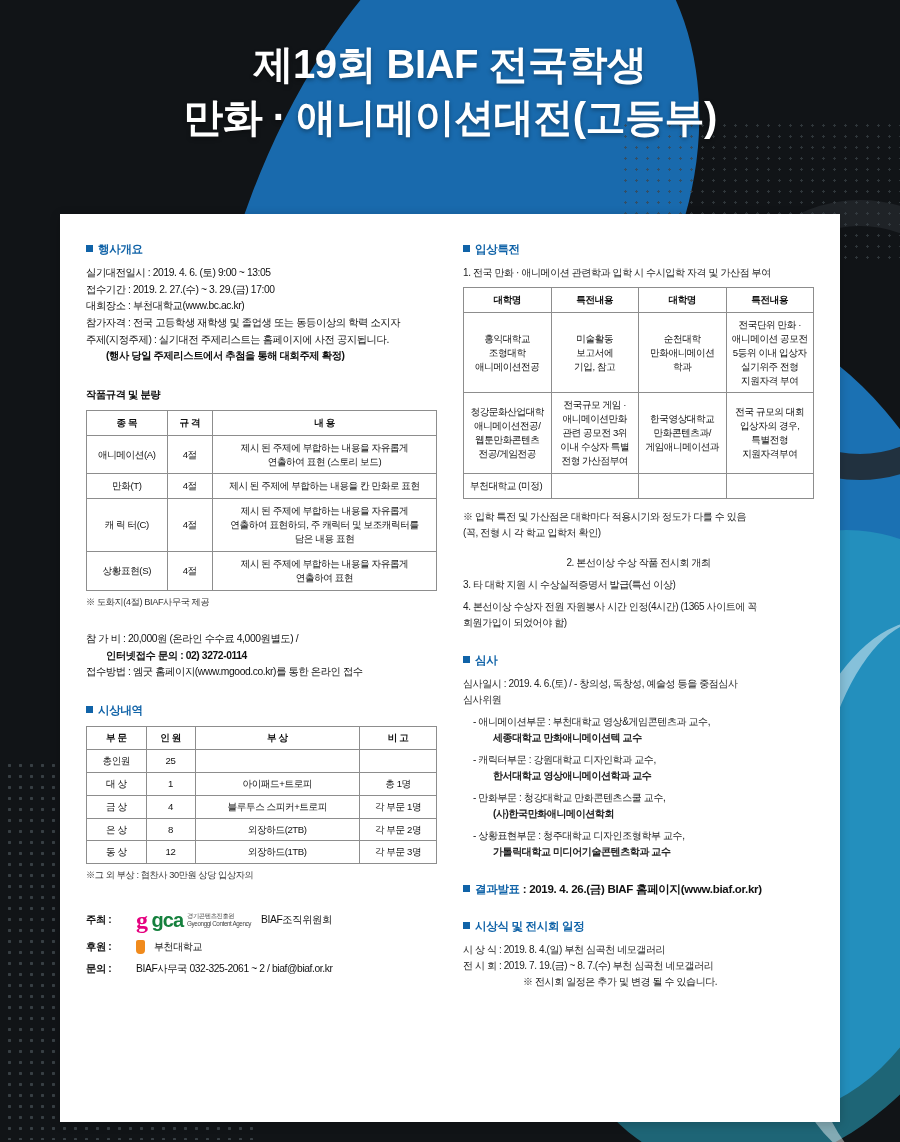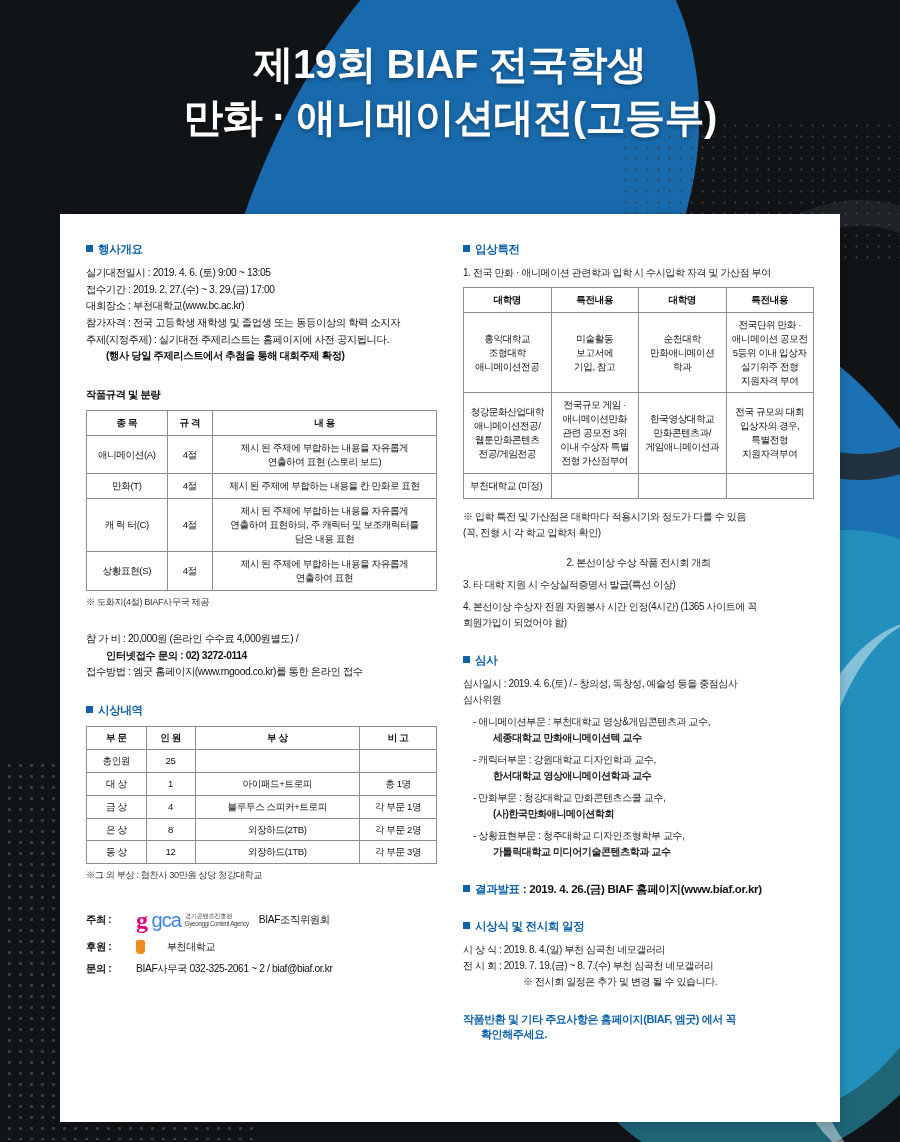--- a/index.html
+++ b/index.html
@@ -136,26 +136,26 @@
   .org-row { display: flex; align-items: center; margin-bottom: 8px; }
   .org-label { font-weight: bold; width: 50px; flex: 0 0 50px; }
   .logo-gca {
     display: inline-flex; align-items: center; gap: 4px; margin-right: 10px;
   }
   .logo-gca .g {
     font-family: "Liberation Serif", serif; font-size: 24px; font-weight: bold;
     color: #e5007f; line-height: 1;
   }
   .logo-gca .ca {
-    font-size: 20px; font-weight: normal; color: #3b82f6; line-height: 1;
+    font-size: 20px; font-weight: bold; color: #15803d; line-height: 1;
     letter-spacing: -1px;
   }
   .logo-gca .txt2 { font-size: 6.3px; color: #444; line-height: 1.25; }
   .logo-bc {
-    display: inline-flex; align-items: center; gap: 22px;
+    display: inline-flex; align-items: center; gap: 9px;
   }
   .logo-bc .mark {
     width: 9px; height: 14px; background: #f08a1c; border-radius: 2px 2px 4px 4px;
     display: inline-block;
   }
   .logo-bc .nm { font-size: 10px; color: #111; }
 
   .highlight-final { color: #1063a8; font-weight: bold; font-size: 11px; letter-spacing: -0.4px; }
 </style>
 </head>
@@ -273,21 +273,21 @@
           <td>각 부문 2명</td>
         </tr>
         <tr>
           <td>동 상</td>
           <td>12</td>
           <td>외장하드(1TB)</td>
           <td>각 부문 3명</td>
         </tr>
       </tbody>
     </table>
-    <div class="note">※그 외 부상 : 협찬사 30만원 상당 청강대학교</div>
+    <div class="note">※그 외 부상 : 협찬사 30만원 상당 입상자의</div>
 
     <div class="org-block">
       <div class="org-row">
         <span class="org-label">주최 :</span>
         <span class="logo-gca">
           <span class="g">g</span>
           <span class="ca">gca</span>
           <span>
             <span class="txt2" style="display:block">경기콘텐츠진흥원</span>
             <span class="txt2" style="display:block">Gyeonggi Content Agency</span>
@@ -405,21 +405,15 @@
       <span style="color:#111;font-weight:bold">: 2019. 4. 26.(금) BIAF 홈페이지(www.biaf.or.kr)</span>
     </div>
 
     <div class="sec-head mt22">
       <span class="sq"></span><span>시상식 및 전시회 일정</span>
     </div>
     <div class="txt-sm">시 상 식 : 2019. 8. 4.(일) 부천 심곡천 네모갤러리</div>
     <div class="txt-sm">전 시 회 : 2019. 7. 19.(금) ~ 8. 7.(수) 부천 심곡천 네모갤러리</div>
     <div class="txt-sm" style="padding-left:60px">※ 전시회 일정은 추가 및 변경 될 수 있습니다.</div>
 
-    <div class="mt22">
-      <div class="highlight-final">
-        <span class="sq"></span><span>작품반환 및 기타 주요사항은 홈페이지(BIAF, 엠굿) 에서 꼭</span>
-      </div>
-      <div class="highlight-final" style="padding-left:18px">확인해주세요.</div>
-    </div>
 
   </div>
 </div>
 
 </body></html>

